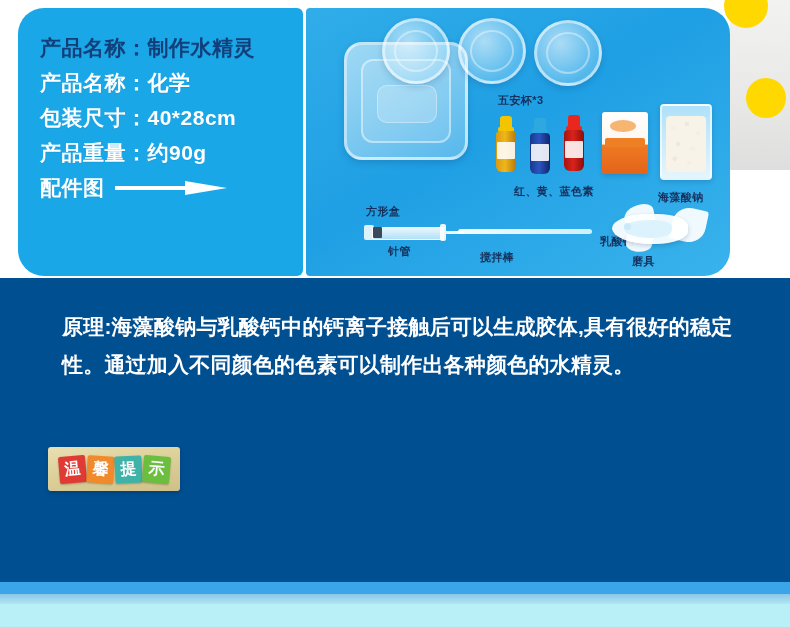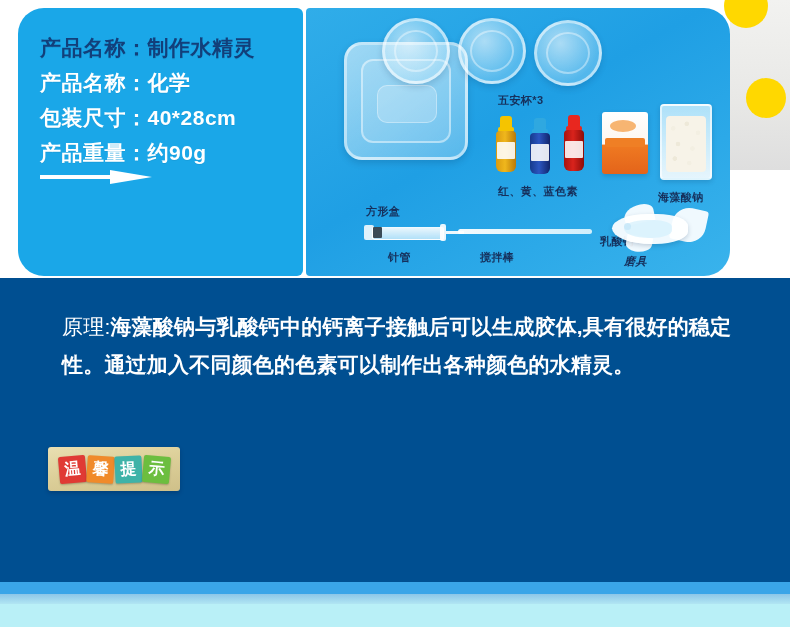--- a/index.html
+++ b/index.html
@@ -218,21 +218,21 @@
     border-radius:50% 40% 45% 55%;
     background:rgba(214,240,252,.75);
   }
 
   
   .principle{
     position:absolute;left:62px;top:308px;width:680px;
     color:#ffffff;font-size:21px;line-height:38px;font-weight:bold;
     letter-spacing:.2px;
   }
-  .principle .key{font-weight:normal;text-align:right;}
+  .principle .key{font-weight:bold;text-align:right;}
 
   
   .tip-bar{
     position:absolute;left:32px;top:478px;width:725px;height:70px;
     background:#74afd0;border-radius:22px;
   }
   .tip-text{
     position:absolute;left:0;top:0;width:100%;height:100%;
     display:flex;align-items:center;justify-content:center;
     color:#143a6b;font-size:17px;font-weight:bold;letter-spacing:.2px;
@@ -288,20 +288,21 @@
     <div class="info-line">
       <span>产品名称：</span><span class="val">化学</span>
     </div>
     <div class="info-line">
       <span>包装尺寸：</span><span class="val">40*28cm</span>
     </div>
     <div class="info-line">
       <span>产品重量：</span><span class="val">约90g</span>
     </div>
     <div class="info-line accessory-row">
+      <span>配件图</span>
       <span class="arrow">
         <span class="shaft"></span>
           <span class="head"></span>
       </span>
     </div>
   </div>
 
   <div class="photo-card">
 
     <div class="sq-box">
@@ -325,54 +326,54 @@
         <span class="neck"></span>
         <span class="body"></span>
         <span class="lbl"></span>
     </div>
     <div class="bottle red">
       <span class="cap"></span>
         <span class="neck"></span>
         <span class="body"></span>
         <span class="lbl"></span>
     </div>
-    <div class="ph-label" style="left:164px;top:176px;padding-left:28px;">红、黄、蓝色素</div>
+    <div class="ph-label" style="left:180px;top:176px;padding-left:28px;">红、黄、蓝色素</div>
 
     <div class="sachet">
       <span class="sdot"></span>
         <span class="sbar"></span>
     </div>
     <div class="ph-label" style="left:294px;top:182px;margin-top:44px;">乳酸钙</div>
 
     <div class="bag">
       <span class="grain"></span>
     </div>
     <div class="ph-label" style="left:352px;top:182px;">海藻酸钠</div>
 
     <div class="syringe">
       <span class="barrel"></span>
         <span class="plunger"></span>
         <span class="piston"></span>
         <span class="flange"></span>
         <span class="needle"></span>
     </div>
-    <div class="ph-label" style="left:82px;top:242px;">针管</div>
+    <div class="ph-label" style="left:82px;top:236px;">针管</div>
 
     <div class="stick"></div>
     <div class="ph-label" style="left:174px;top:242px;">搅拌棒</div>
 
     <div class="mold">
       <span class="m-tail"></span>
         <span class="m-fin"></span>
         <span class="m-fin2"></span>
       <span class="m-body"></span>
         <span class="m-cav"></span>
         <span class="m-eye"></span>
     </div>
-    <div class="ph-label" style="left:318px;top:246px;font-style:italic;">磨具</div>
+    <div class="ph-label" style="left:326px;top:246px;">磨具</div>
   </div>
 
   <div class="principle">
     <span class="key">原理:</span><span>海藻酸钠与乳酸钙中的钙离子接触后可以生成胶体,具有很好的稳定性。通过加入不同颜色的色素可以制作出各种颜色的水精灵。</span>
   </div>
 
   <div class="tip-badge">
     <span class="tile t1">温</span>
     <span class="tile t2">馨</span>
     <span class="tile t3">提</span>

